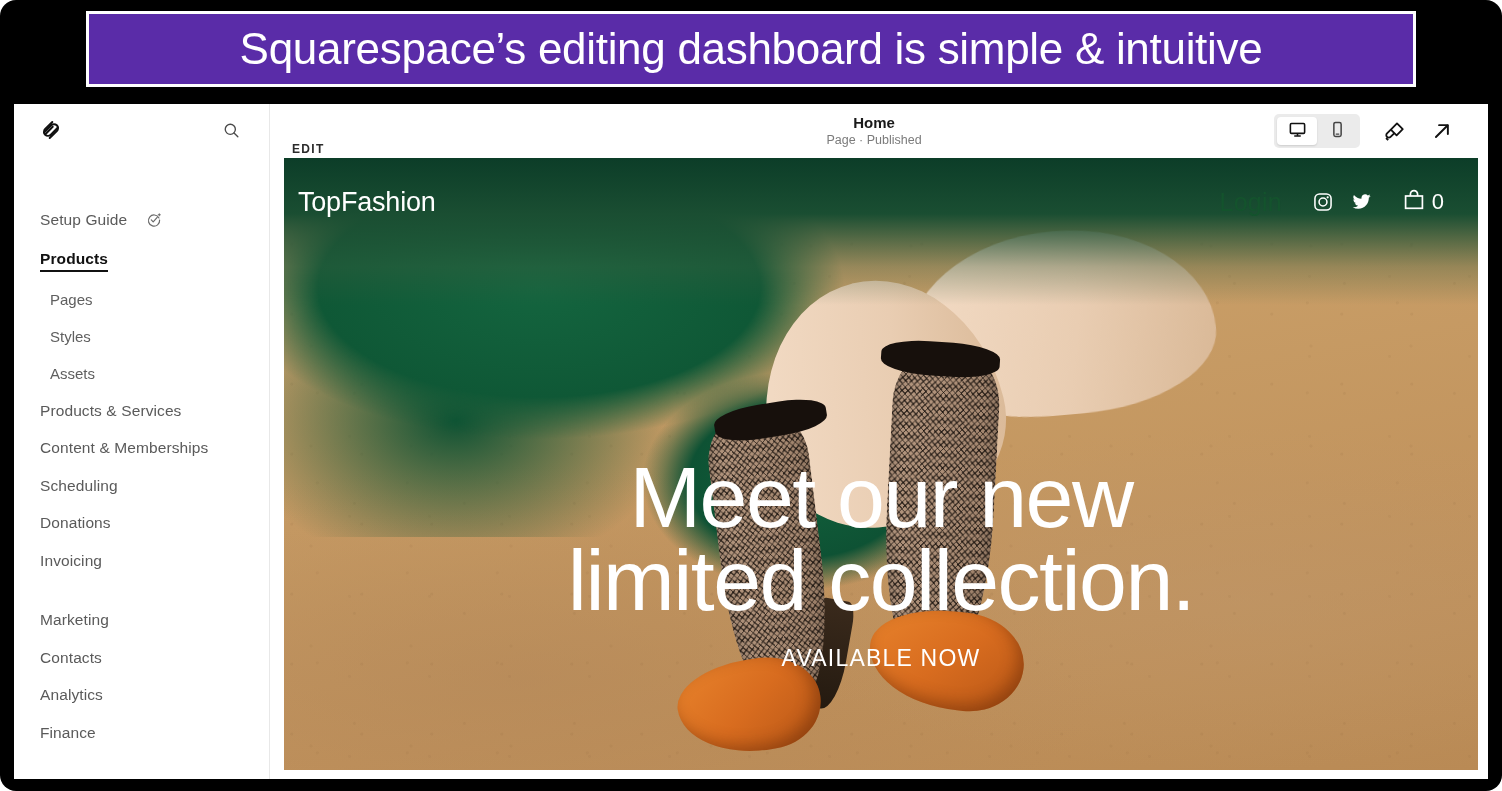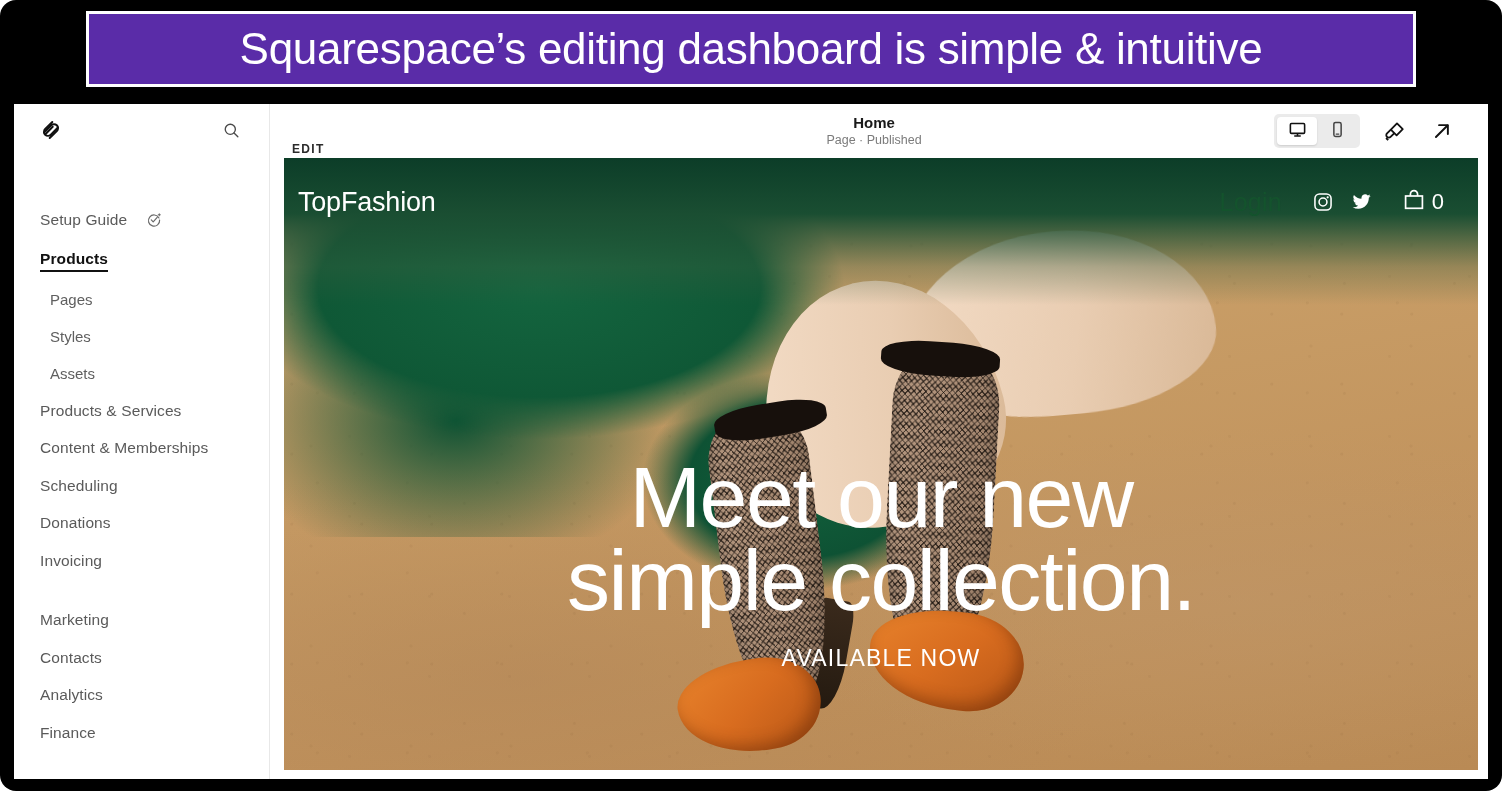--- a/index.html
+++ b/index.html
@@ -544,21 +544,21 @@
                   <path d="M8.4 8 V6.2 a3.6 3.6 0 0 1 7.2 0 V8" fill="none" stroke="#fff" stroke-width="1.7"></path>
                 </svg>
               </span>
               <span class="cart-count">0</span>
             </span>
           </div>
         </header>
 
         <div class="hero-text">
           <div class="hero-h1">Meet our new</div>
-          <div class="hero-h1">simple collection.</div>
+          <div class="hero-h1">limited collection.</div>
           <div class="hero-sub">AVAILABLE NOW</div>
         </div>
 
       </div>
     </section>
   </div>
 
   <div class="caption-banner">
     <span class="caption-text">Squarespace’s editing dashboard is simple &amp; intuitive</span>
   </div>

